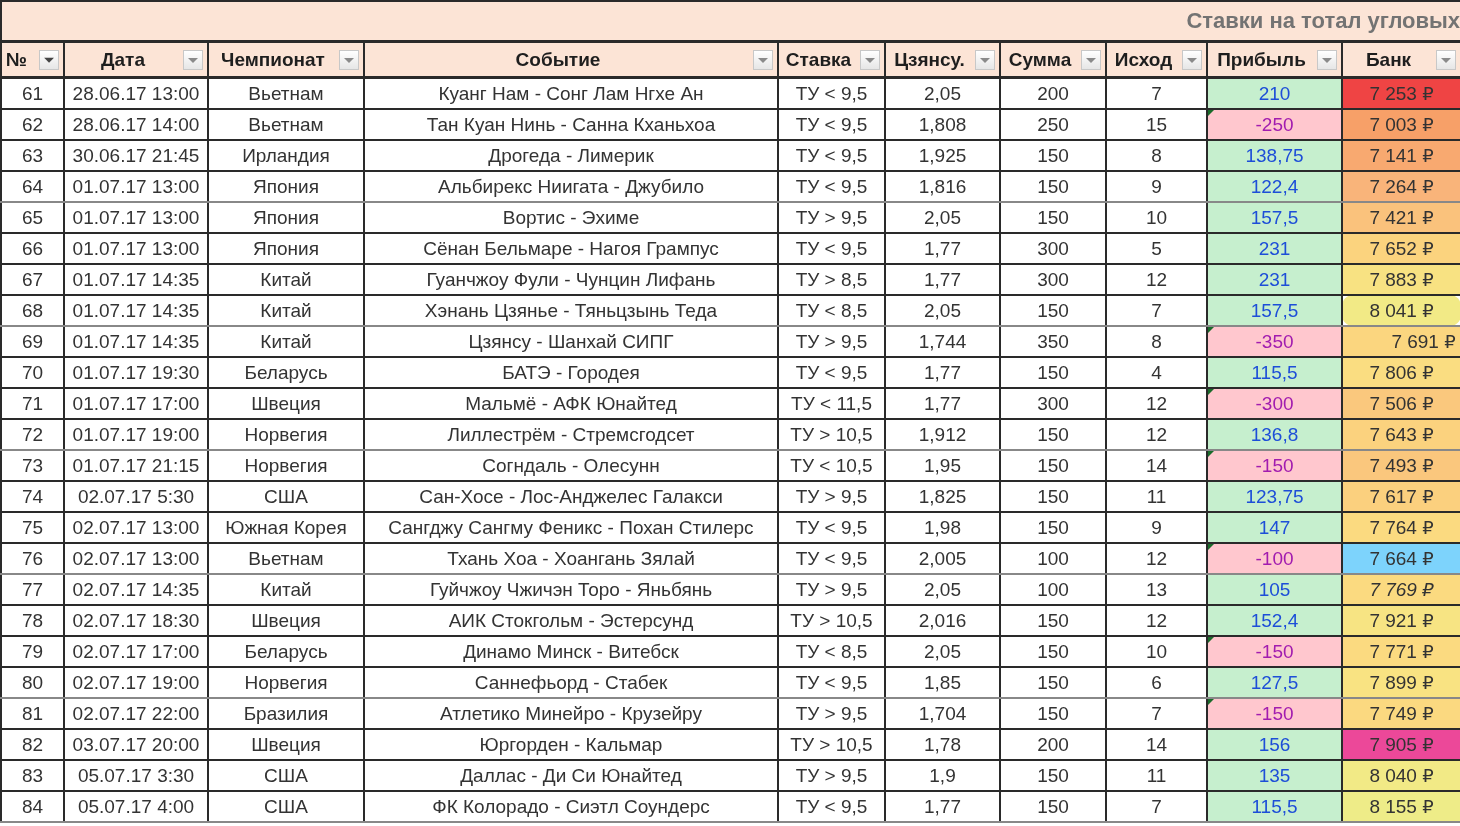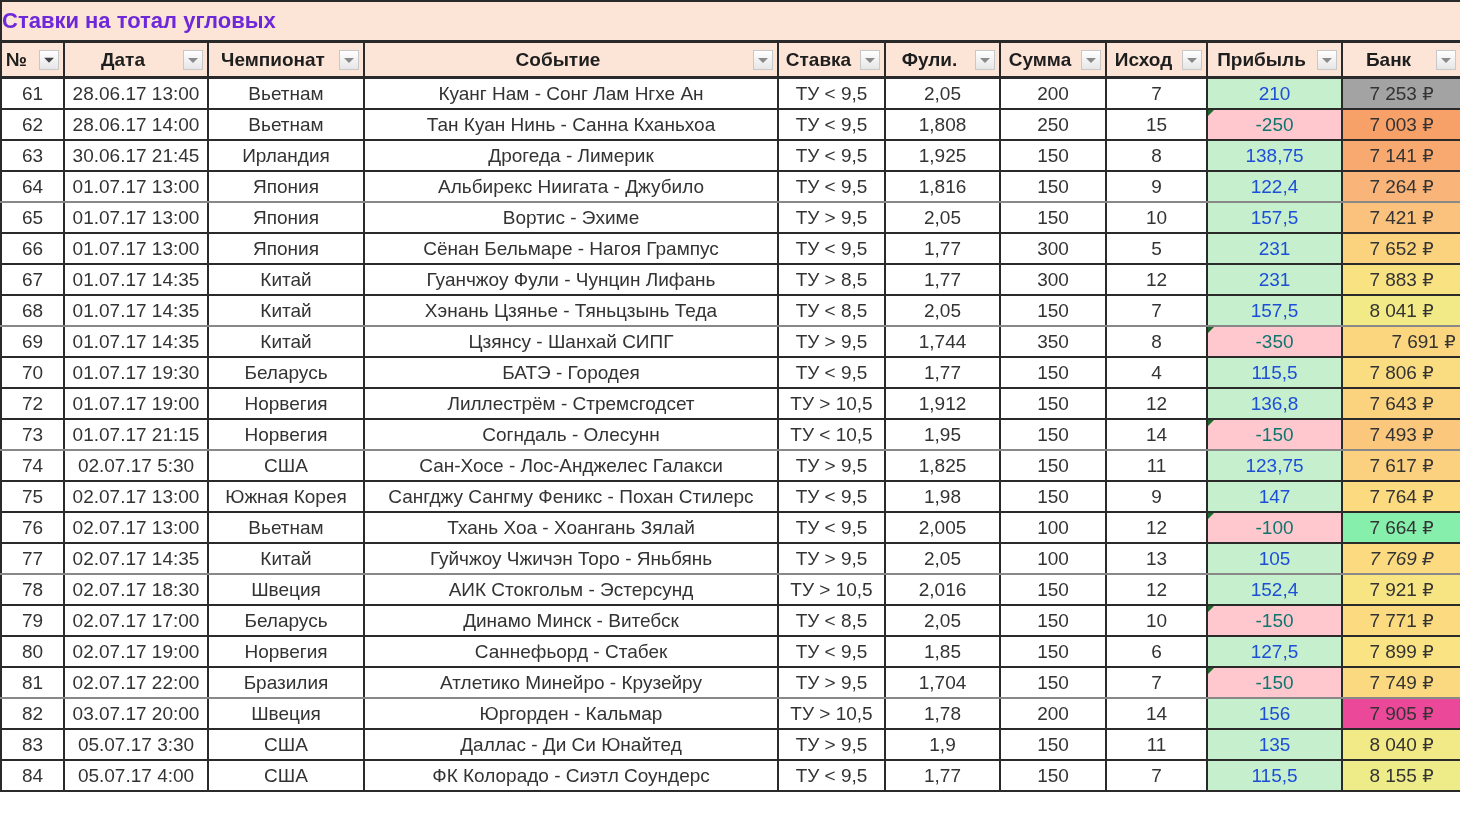--- a/index.html
+++ b/index.html
@@ -1,22 +1,22 @@
 <!DOCTYPE html>
 <html><head>
 <meta charset="utf-8">
 <style>
   html, body { margin: 0; padding: 0; background: #ffffff; }
   body { width: 1460px; height: 826px; overflow: hidden; font-family: "Liberation Sans", "DejaVu Sans", sans-serif; }
   .sheet { position: relative; width: 1460px; height: 826px; }
   table { border-collapse: collapse; table-layout: fixed; width: 1460px; }
   td, th { border: 2px solid #2a2a2a; padding: 0; overflow: hidden; white-space: nowrap; }
   .title-row td {
-    height: 38px; background: #fce4d6; text-align: left;
-    font-size: 22px; font-weight: bold; color: #6d28d9; border-bottom: 3px solid #2a2a2a;
+    height: 38px; background: #fce4d6; text-align: right;
+    font-size: 22px; font-weight: bold; color: #737373; border-bottom: 3px solid #2a2a2a;
   }
   .header-row th {
     height: 33px; background: #fce4d6; font-size: 19px; font-weight: bold; color: #1e1e1e;
     position: relative; text-align: center; border-bottom: 3px solid #2a2a2a;
   }
   .header-row th .hlabel { display: inline-block; padding-right: 26px; }
   .header-row th.left .hlabel { padding-right: 0; }
   .header-row th.left { text-align: left; padding-left: 4px; }
   .filter-btn {
     position: absolute; right: 4px; top: 7px; width: 20px; height: 20px;
@@ -26,21 +26,21 @@
   .filter-btn .tri {
     width: 0; height: 0; border-left: 5px solid transparent; border-right: 5px solid transparent;
     border-top: 5px solid #8a8a8a;
   }
   .filter-btn .funnel { font-size: 12px; color: #444; line-height: 1; font-weight: bold; }
   tbody tr.data td {
     height: 29px; font-size: 19px; color: #333; text-align: center; background: #ffffff;
   }
   tbody tr.data:nth-child(4n) td { border-bottom-color: #888; }
   td.profit.win { background: #c6efce; color: #1d4ed8; position: relative; }
-  td.profit.loss { background: #ffc7ce; color: #0f766e; position: relative; }
+  td.profit.loss { background: #ffc7ce; color: #a21caf; position: relative; }
   td.profit.loss::before {
     content: ""; position: absolute; left: 0; top: 0; width: 0; height: 0;
     border-top: 6px solid #1a6b2a; border-right: 6px solid transparent;
   }
   td.bank { color: #3a2a10; }
   td.bank .rub { font-size: 18px; }
 </style>
 </head>
 <body>
 
@@ -71,21 +71,21 @@
             </span></th>
           <th><span class="hlabel">Чемпионат</span><span class="filter-btn">
               <span class="tri"></span>
             </span></th>
           <th><span class="hlabel">Событие</span><span class="filter-btn">
               <span class="tri"></span>
             </span></th>
           <th><span class="hlabel">Ставка</span><span class="filter-btn">
               <span class="tri"></span>
             </span></th>
-          <th><span class="hlabel">Фули.</span><span class="filter-btn">
+          <th><span class="hlabel">Цзянсу.</span><span class="filter-btn">
               <span class="tri"></span>
             </span></th>
           <th><span class="hlabel">Сумма</span><span class="filter-btn">
               <span class="tri"></span>
             </span></th>
           <th><span class="hlabel">Исход</span><span class="filter-btn">
               <span class="tri"></span>
             </span></th>
           <th><span class="hlabel">Прибыль</span><span class="filter-btn">
               <span class="tri"></span>
@@ -99,21 +99,21 @@
         <tr class="data">
           <td>61</td>
           <td>28.06.17 13:00</td>
           <td>Вьетнам</td>
           <td>Куанг Нам - Сонг Лам Нгхе Ан</td>
           <td>ТУ &lt; 9,5</td>
           <td>2,05</td>
           <td>200</td>
           <td>7</td>
           <td class="profit win">210</td>
-          <td class="bank" style="background: #a3a3a3;"><span>7 253</span>&nbsp;<span class="rub">₽</span></td>
+          <td class="bank" style="background: #ef4444;"><span>7 253</span>&nbsp;<span class="rub">₽</span></td>
         </tr>
         <tr class="data">
           <td>62</td>
           <td>28.06.17 14:00</td>
           <td>Вьетнам</td>
           <td>Тан Куан Нинь - Санна Кханьхоа</td>
           <td>ТУ &lt; 9,5</td>
           <td>1,808</td>
           <td>250</td>
           <td>15</td>
@@ -183,21 +183,21 @@
         <tr class="data">
           <td>68</td>
           <td>01.07.17 14:35</td>
           <td>Китай</td>
           <td>Хэнань Цзянье - Тяньцзынь Теда</td>
           <td>ТУ &lt; 8,5</td>
           <td>2,05</td>
           <td>150</td>
           <td>7</td>
           <td class="profit win">157,5</td>
-          <td class="bank" style="background: rgb(242, 234, 134);"><span>8 041</span>&nbsp;<span class="rub">₽</span></td>
+          <td class="bank" style="background: rgb(242, 234, 134); border-radius: 11px;"><span>8 041</span>&nbsp;<span class="rub">₽</span></td>
         </tr>
         <tr class="data">
           <td>69</td>
           <td>01.07.17 14:35</td>
           <td>Китай</td>
           <td>Цзянсу - Шанхай СИПГ</td>
           <td>ТУ &gt; 9,5</td>
           <td>1,744</td>
           <td>350</td>
           <td>8</td>
@@ -208,20 +208,32 @@
           <td>70</td>
           <td>01.07.17 19:30</td>
           <td>Беларусь</td>
           <td>БАТЭ - Городея</td>
           <td>ТУ &lt; 9,5</td>
           <td>1,77</td>
           <td>150</td>
           <td>4</td>
           <td class="profit win">115,5</td>
           <td class="bank" style="background: rgb(250, 221, 129);"><span>7 806</span>&nbsp;<span class="rub">₽</span></td>
+        </tr>
+        <tr class="data">
+          <td>71</td>
+          <td>01.07.17 17:00</td>
+          <td>Швеция</td>
+          <td>Мальмё - АФК Юнайтед</td>
+          <td>ТУ &lt; 11,5</td>
+          <td>1,77</td>
+          <td>300</td>
+          <td>12</td>
+          <td class="profit loss">-300</td>
+          <td class="bank" style="background: rgb(250, 200, 125);"><span>7 506</span>&nbsp;<span class="rub">₽</span></td>
         </tr>
         <tr class="data">
           <td>72</td>
           <td>01.07.17 19:00</td>
           <td>Норвегия</td>
           <td>Лиллестрём - Стремсгодсет</td>
           <td>ТУ &gt; 10,5</td>
           <td>1,912</td>
           <td>150</td>
           <td>12</td>
@@ -267,21 +279,21 @@
         <tr class="data">
           <td>76</td>
           <td>02.07.17 13:00</td>
           <td>Вьетнам</td>
           <td>Тхань Хоа - Хоангань Зялай</td>
           <td>ТУ &lt; 9,5</td>
           <td>2,005</td>
           <td>100</td>
           <td>12</td>
           <td class="profit loss">-100</td>
-          <td class="bank" style="background: #86efac;"><span>7 664</span>&nbsp;<span class="rub">₽</span></td>
+          <td class="bank" style="background: #7dd3fc;"><span>7 664</span>&nbsp;<span class="rub">₽</span></td>
         </tr>
         <tr class="data">
           <td>77</td>
           <td>02.07.17 14:35</td>
           <td>Китай</td>
           <td>Гуйчжоу Чжичэн Торо - Яньбянь</td>
           <td>ТУ &gt; 9,5</td>
           <td>2,05</td>
           <td>100</td>
           <td>13</td>

